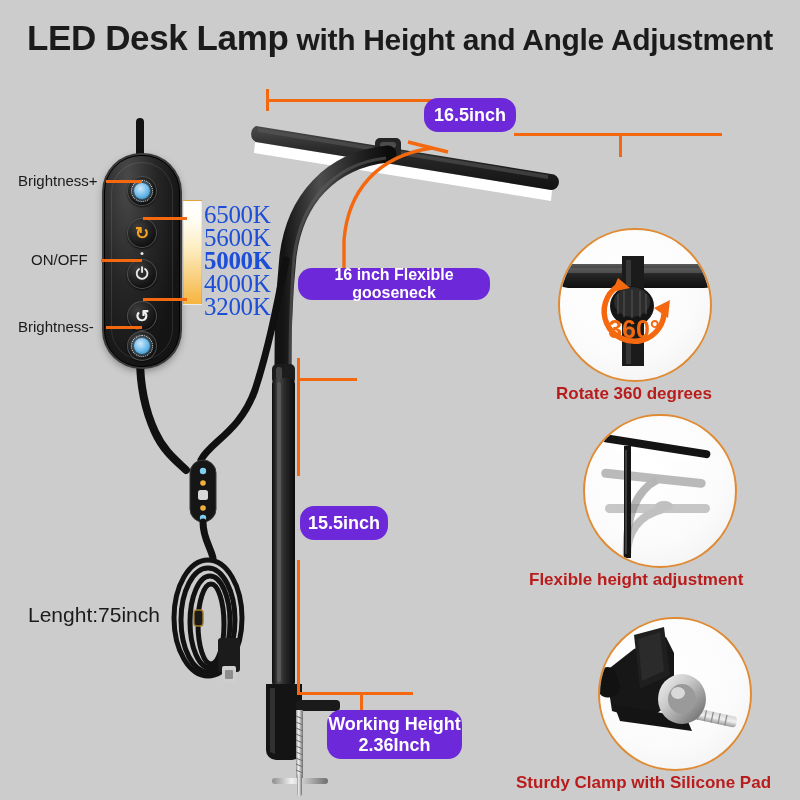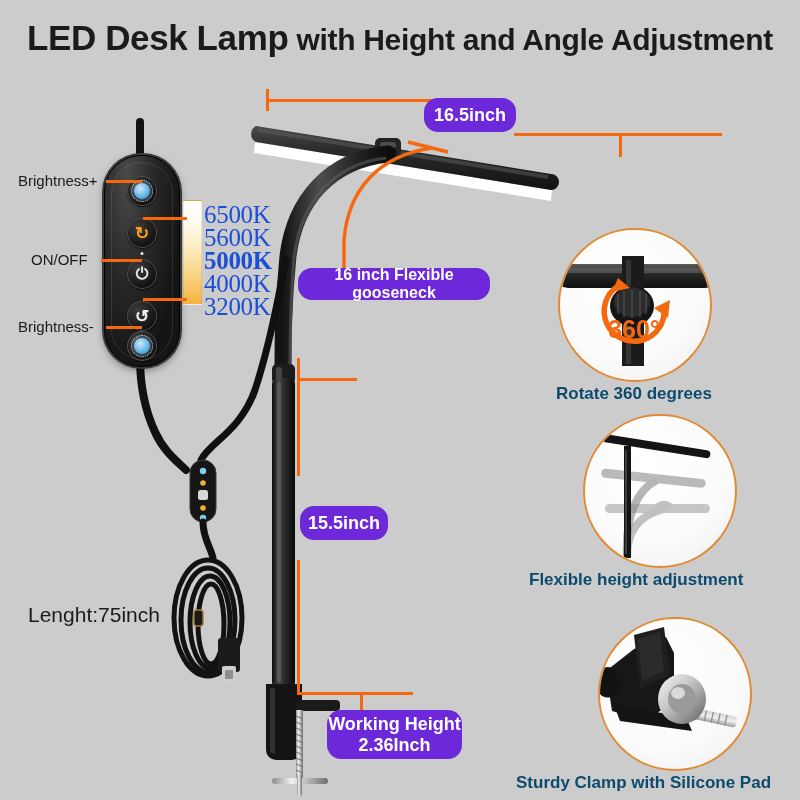--- a/index.html
+++ b/index.html
@@ -107,21 +107,21 @@
   
   .feature{position:absolute;width:150px;height:150px;}
   .fcircle{
     width:150px;height:150px;border-radius:50%;
     border:2px solid #E08B33;
     background:radial-gradient(circle at 42% 35%, #ffffff 0%, #fbfbfb 58%, #ededed 100%);
     overflow:hidden;position:relative;
   }
   .fcaption{
     position:absolute;white-space:nowrap;
-    font-size:17px;font-weight:bold;color:#0c4a6e;
+    font-size:17px;font-weight:bold;color:#b91c1c;
   }
 </style>
 </head>
 <body>
 
 <div class="stage">
 
   <div class="abs" id="title">
     <span class="t-strong">LED Desk Lamp</span><span class="t-light"> with Height and Angle Adjustment</span>
   </div>

